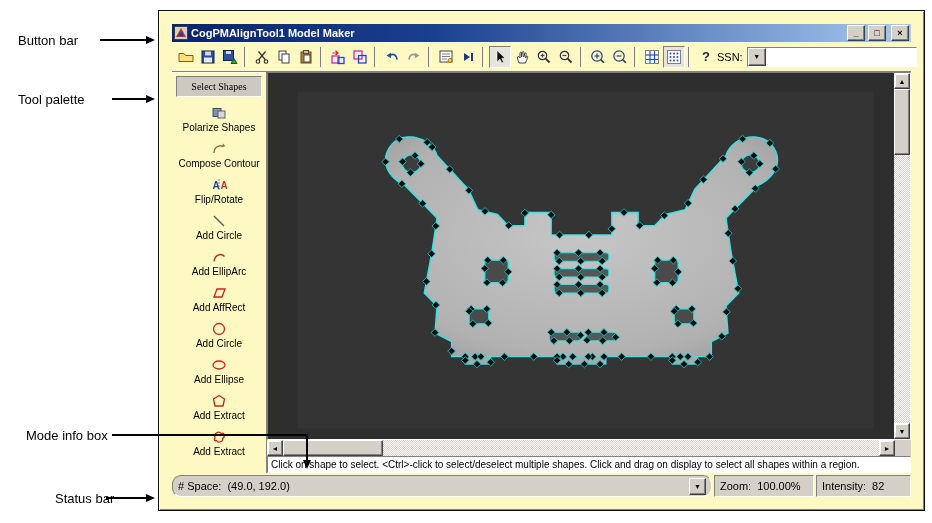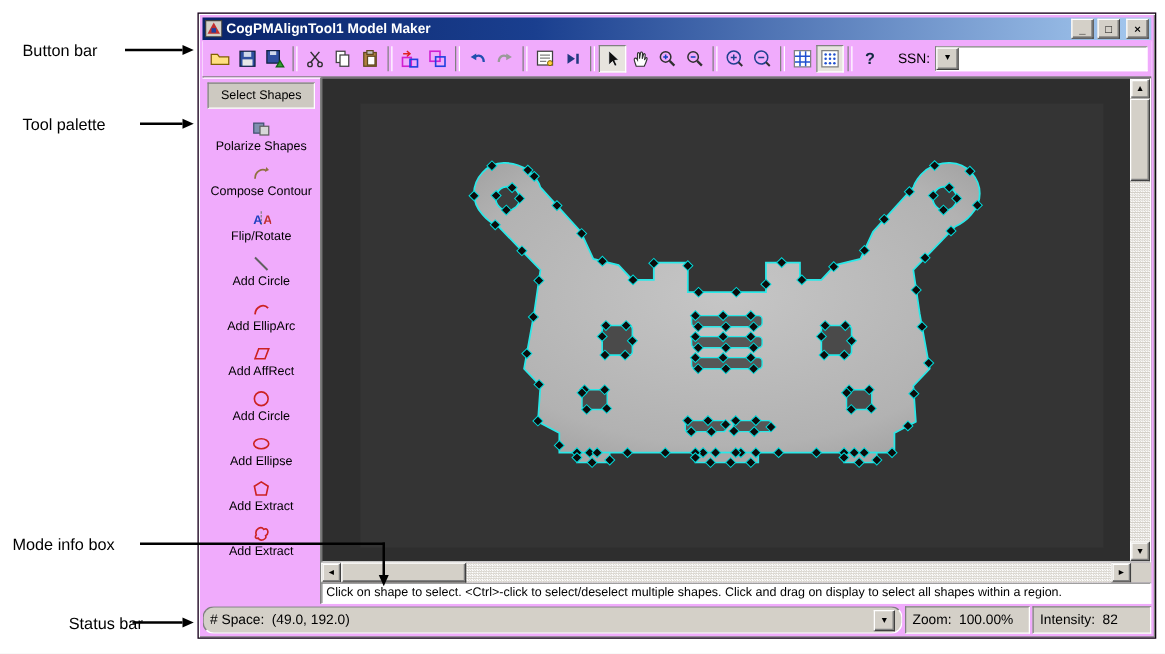--- a/index.html
+++ b/index.html
@@ -6,23 +6,23 @@
   #stage { position:relative; width:932px; height:523px; background:#ffffff; overflow:hidden; user-select:none; }
 
   
   .callout-label { position:absolute; font-size:13px; color:#000; white-space:nowrap; z-index:20; }
   .cline { position:absolute; background:#000; z-index:20; }
   .arrow-right { position:absolute; width:0; height:0; border-top:4px solid transparent; border-bottom:4px solid transparent; border-left:9px solid #000; z-index:20; }
   .arrow-down { position:absolute; width:0; height:0; border-left:4px solid transparent; border-right:4px solid transparent; border-top:9px solid #000; z-index:20; }
 
   
   .window { position:absolute; left:158px; top:10px; width:767px; height:501px; box-sizing:border-box;
-    background:#f0abfc; border:1px solid #0d0d0d;
+    background:#fef9c3; border:1px solid #0d0d0d;
     box-shadow: inset 1px 1px 0 #ffffff, inset -1px -1px 0 #808080;
-    padding:3px; display:flex; flex-direction:column; }
+    padding:13px; display:flex; flex-direction:column; }
   .titlebar { height:18px; flex:0 0 18px; background:linear-gradient(90deg,#0a246a,#1a3f8f 35%,#a6caf0);
     display:flex; align-items:center; padding:0 2px; gap:3px; }
   .title-text { color:#ffffff; font-size:11px; font-weight:bold; flex:1; white-space:nowrap; overflow:hidden; }
   .winbtn { width:16px; height:14px; background:#d4d0c8; border:1px solid; border-color:#ffffff #404040 #404040 #ffffff;
     box-shadow: inset -1px -1px 0 #808080; font-size:9px; font-weight:bold; line-height:10px;
     display:flex; align-items:center; justify-content:center; color:#000; }
   .winbtn.close { margin-left:2px; }
 
   
   .toolbar { height:27px; flex:0 0 27px; display:flex; align-items:center; padding:1px 3px; border-bottom:1px solid #808080; box-shadow:0 1px 0 #ffffff; }
@@ -33,21 +33,21 @@
   .ssn-label { font-size:11px; }
   .combo { width:170px; height:20px; background:#ffffff; border:1px solid; border-color:#808080 #ffffff #ffffff #808080; display:flex; box-sizing:border-box; }
   .combo-text { flex:1; font-size:11px; padding:2px 3px 0 3px; white-space:nowrap; overflow:hidden; }
   .combo-btn { width:16px; background:#d4d0c8; border:1px solid; border-color:#ffffff #404040 #404040 #ffffff;
     box-shadow: inset -1px -1px 0 #808080; font-size:7px; display:flex; align-items:center; justify-content:center; }
 
   
   .content { flex:1; display:flex; min-height:0; }
   .palette { width:95px; flex:0 0 95px; border-right:1px solid #808080; box-shadow:1px 0 0 #ffffff; display:flex; flex-direction:column; padding-top:2px; box-sizing:border-box; }
   .pal-head { margin:2px 4px 4px 4px; padding:4px 0; text-align:center; font-size:10px;
-    border:1px solid; border-color:#808080 #ffffff #ffffff #808080; background:#cdc9c1; }
+    border:1px solid; border-color:#808080 #ffffff #ffffff #808080; background:#cdc9c1;font-family:Liberation Serif, serif; }
   .pal-item { height:36px; flex:0 0 36px; display:flex; flex-direction:column; align-items:center; justify-content:center; gap:1px; font-size:10px; color:#000; text-align:center; }
   .pal-item .picon { width:16px; height:16px; }
 
   .rightcol { flex:1; display:flex; flex-direction:column; min-width:0; }
   .display { flex:1; position:relative; background:#2a2a2a; border:1px solid; border-color:#808080 #ffffff #ffffff #808080; overflow:hidden; }
   .display svg.scene { position:absolute; left:0; top:0; width:calc(100% - 16px); height:100%; }
 
   
   .sb-btn { width:16px; height:16px; flex:0 0 16px; background:#d4d0c8; border:1px solid; border-color:#ffffff #404040 #404040 #ffffff;
     box-shadow: inset -1px -1px 0 #808080, inset 1px 1px 0 #ffffff; font-size:7px; color:#000;
@@ -80,21 +80,21 @@
 <div id="stage">
 
   <div class="callout-label" style="left:18px; top:33px;">Button bar</div>
   <div class="cline" style="left:100px; top:39px; width:46px; height:2px;"></div>
   <div class="arrow-right" style="left:146px; top:36px;"></div>
 
   <div class="callout-label" style="left:18px; top:92px;">Tool palette</div>
   <div class="cline" style="left:112px; top:98px; width:34px; height:2px;"></div>
   <div class="arrow-right" style="left:146px; top:95px;"></div>
 
-  <div class="callout-label" style="left:10px; top:428px;">Mode info box</div>
+  <div class="callout-label" style="left:26px; top:428px;">Mode info box</div>
   <div class="cline" style="left:112px; top:434px; width:196px; height:2px;"></div>
   <div class="cline" style="left:306px; top:434px; width:2px; height:26px;"></div>
   <div class="arrow-down" style="left:303px; top:460px;"></div>
 
   <div class="callout-label" style="left:55px; top:491px;">Status bar</div>
   <div class="cline" style="left:106px; top:497px; width:40px; height:2px;"></div>
   <div class="arrow-right" style="left:146px; top:494px;"></div>
 
   <div class="window">
 

